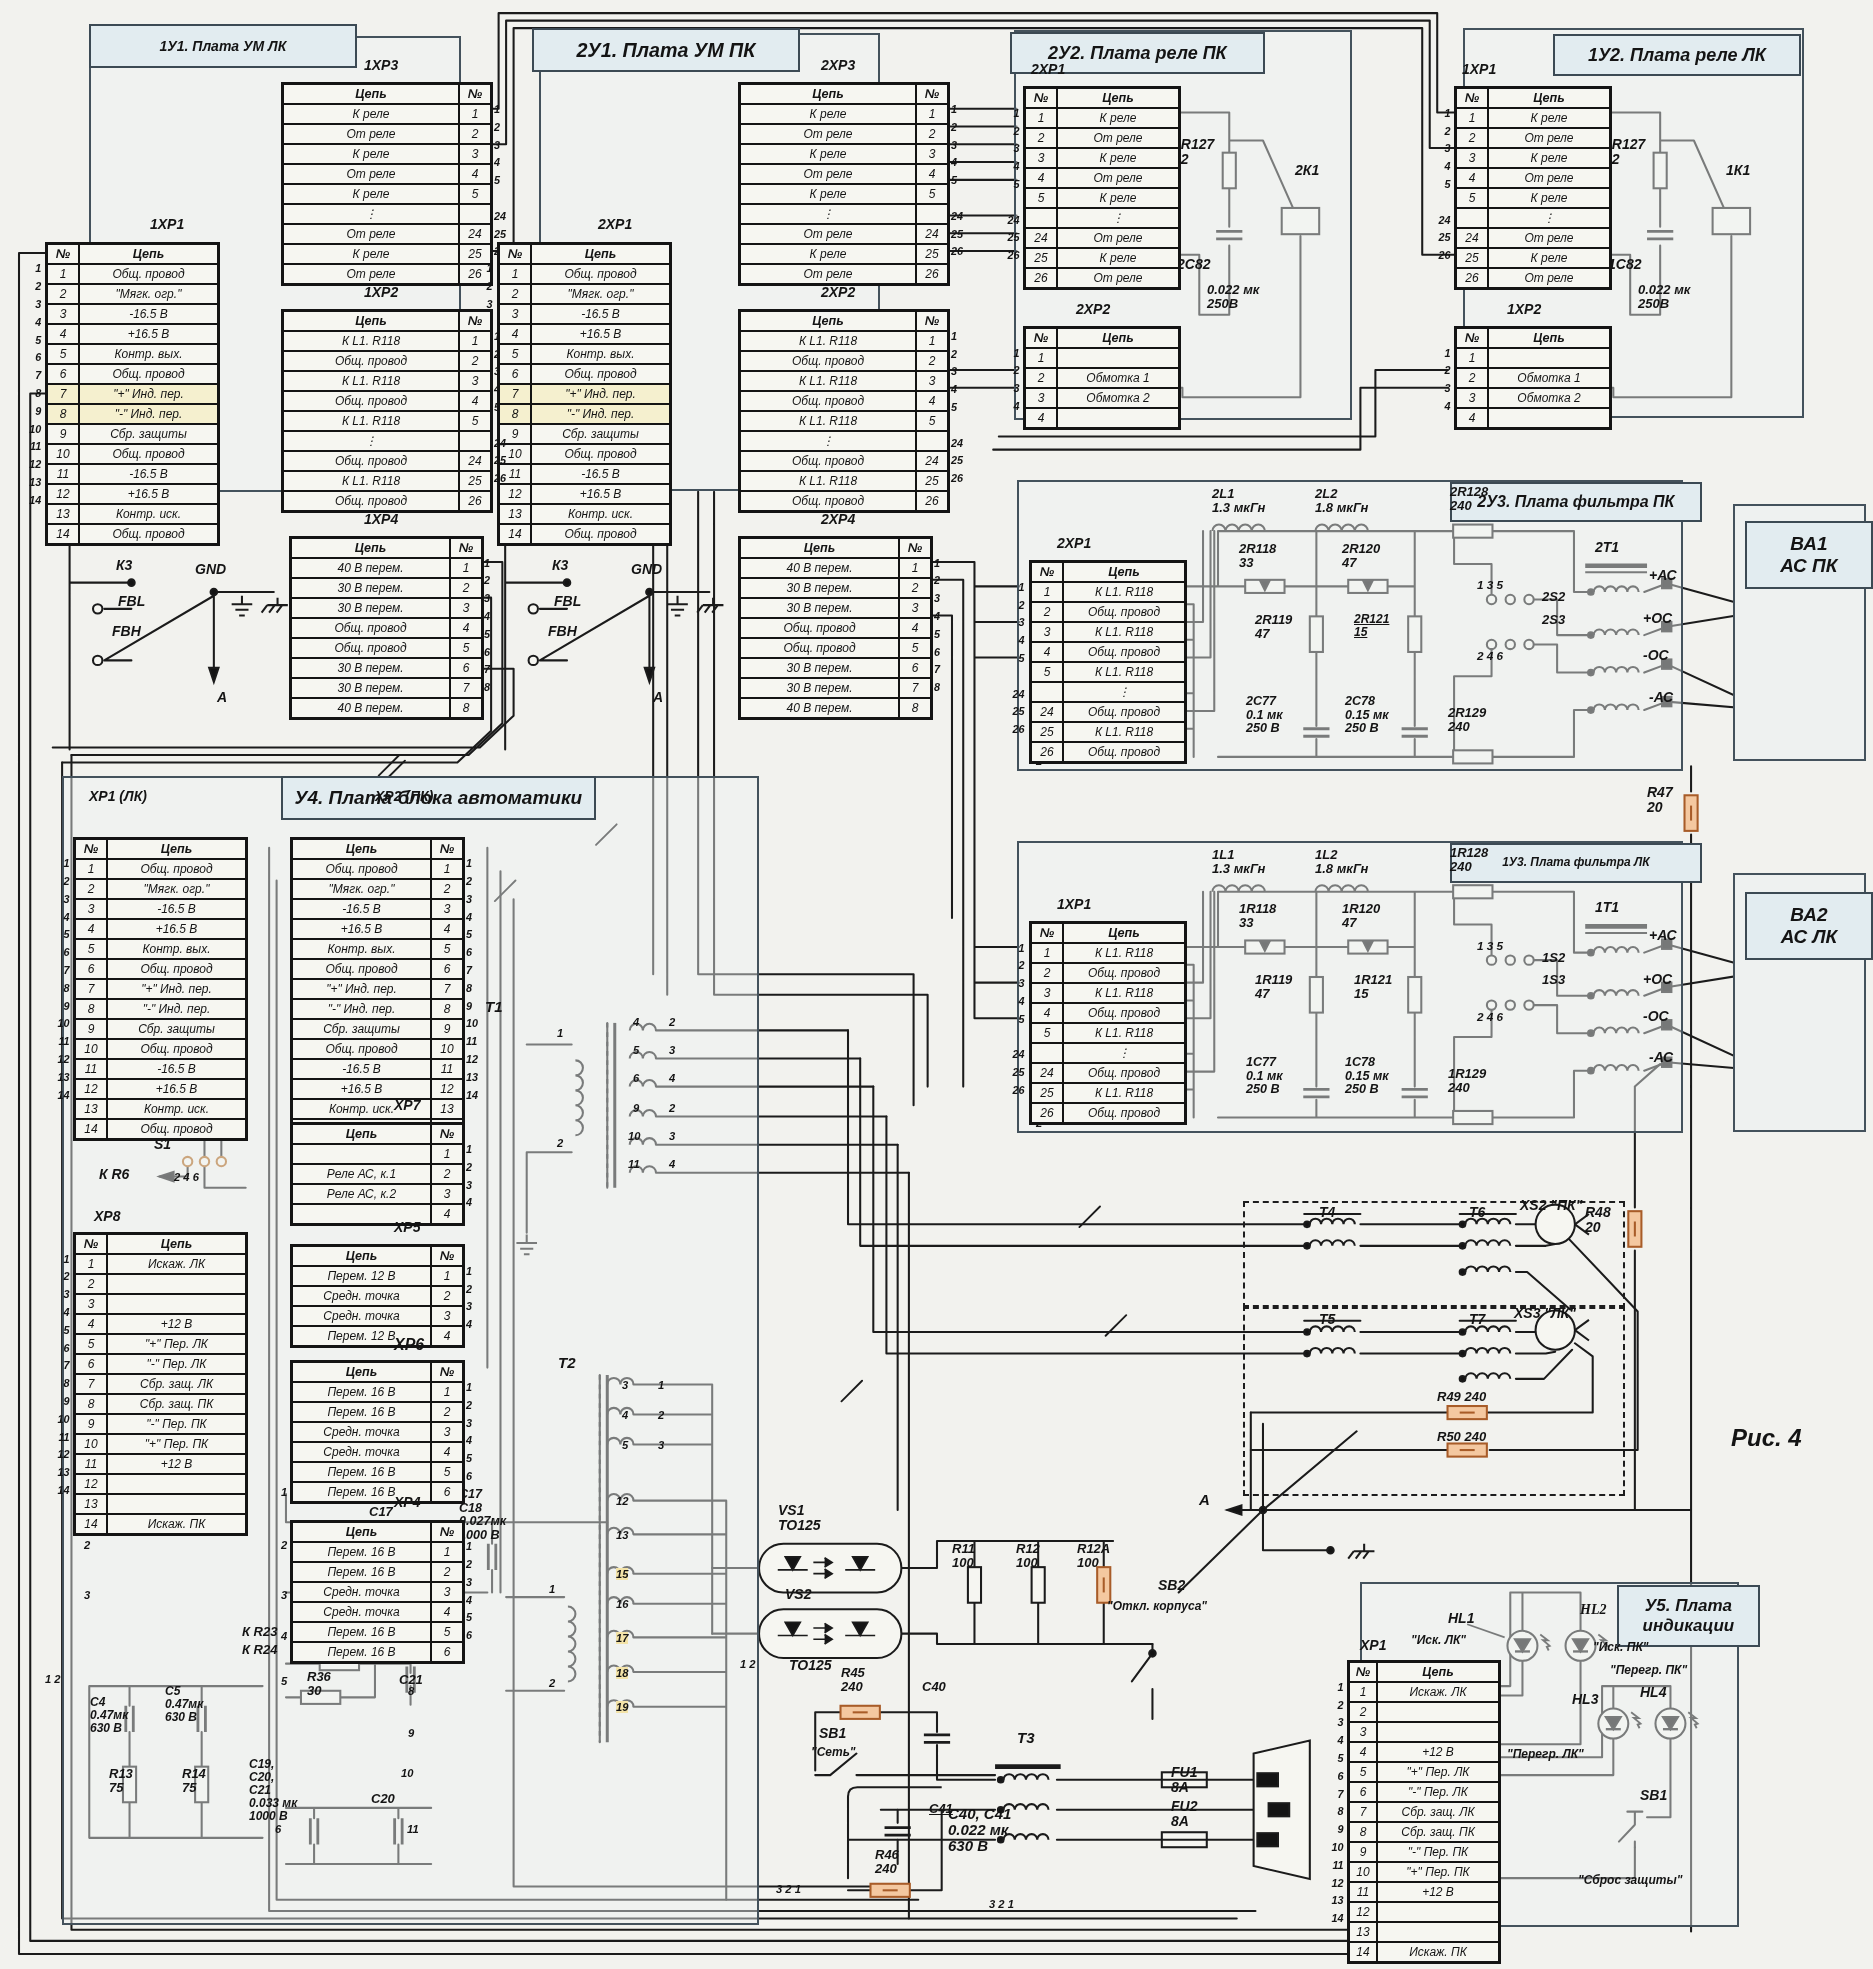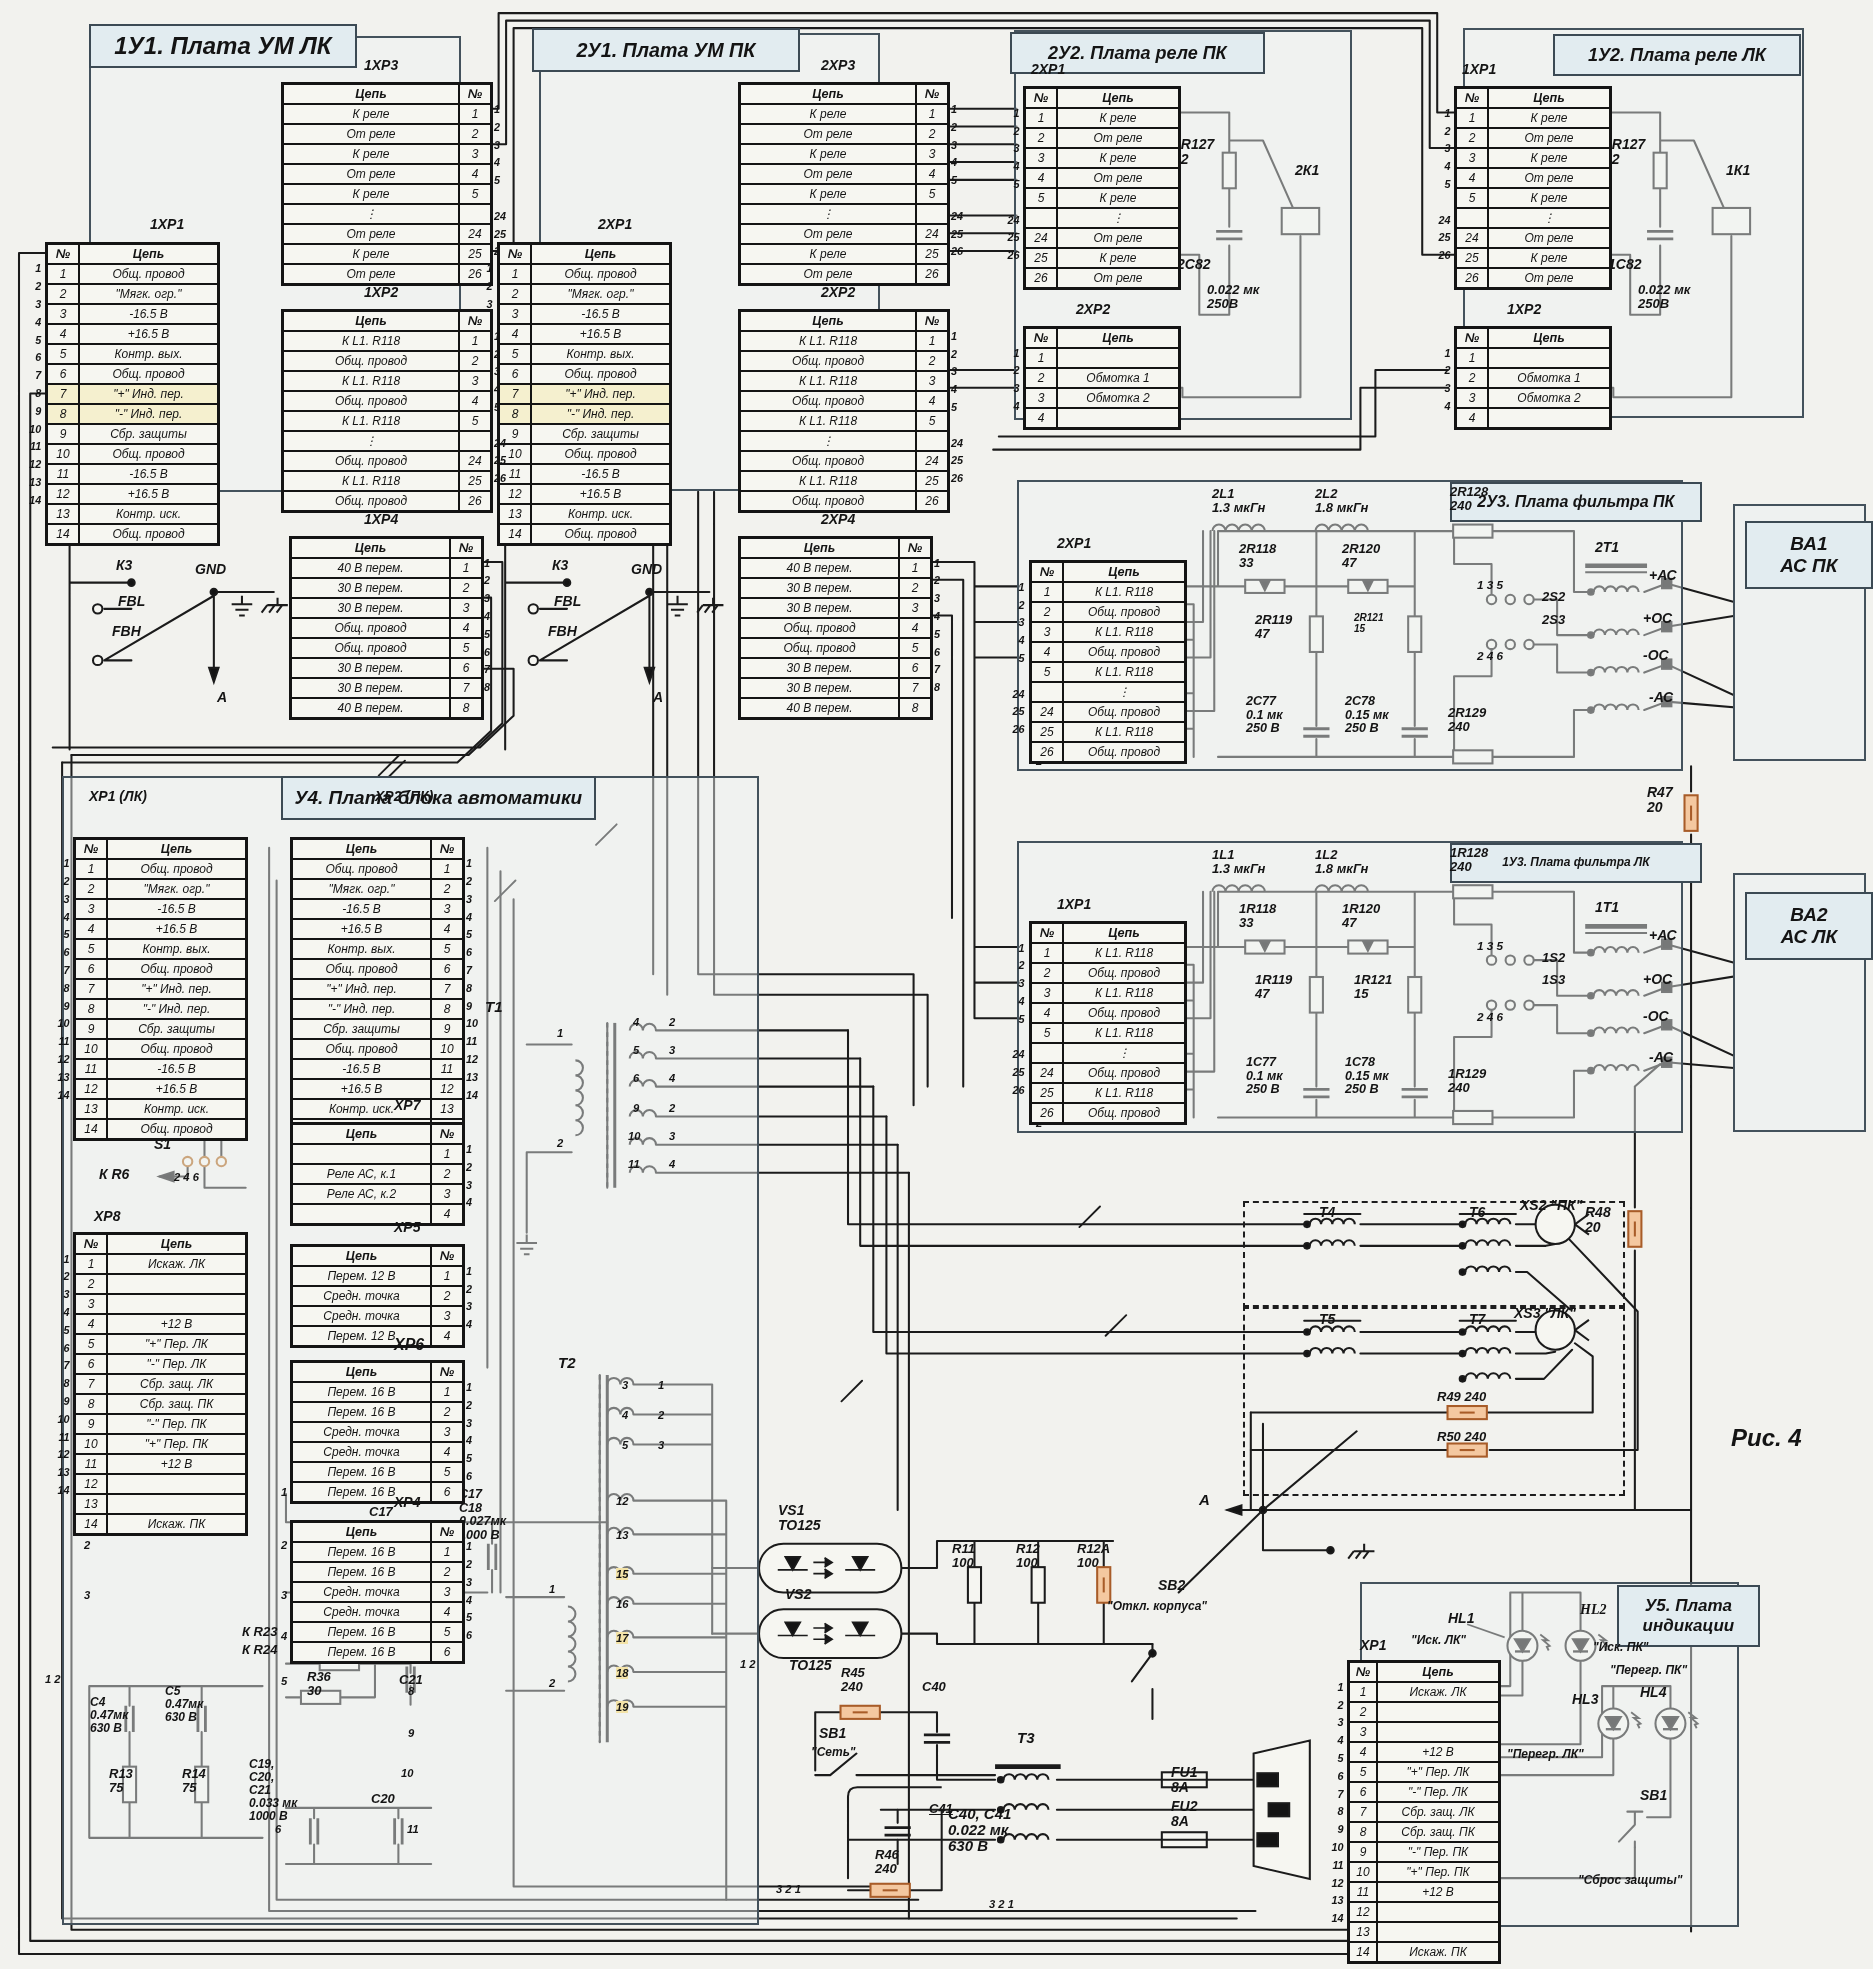--- a/index.html
+++ b/index.html
@@ -370,21 +370,21 @@
       <div class="box " style="left: 1014px; top: 30px; width: 334px; height: 386px;"></div>
       <div class="box " style="left: 1463px; top: 28px; width: 337px; height: 386px;"></div>
       <div class="box " style="left: 1017px; top: 480px; width: 662px; height: 287px;"></div>
       <div class="box " style="left: 1017px; top: 841px; width: 662px; height: 288px;"></div>
       <div class="box ba" style="left: 1733px; top: 504px; width: 129px; height: 253px;"></div>
       <div class="box ba" style="left: 1733px; top: 873px; width: 129px; height: 255px;"></div>
       <div class="box " style="left: 62px; top: 776px; width: 693px; height: 1145px;"></div>
       <div class="box " style="left: 1360px; top: 1582px; width: 375px; height: 341px;"></div>
       <div class="box dashed" style="left: 1243px; top: 1201px; width: 378px; height: 104px;"></div>
       <div class="box dashed" style="left: 1243px; top: 1305px; width: 378px; height: 187px;"></div>
-      <div class="tab" style="left: 89px; top: 24px; min-width: 245px; min-height: 36px; font-size: 24px;">1У1. Плата УМ ЛК</div>
+      <div class="tab" style="left: 89px; top: 24px; min-width: 245px; min-height: 36px; font-size: 14px;">1У1. Плата УМ ЛК</div>
       <div class="tab" style="left: 532px; top: 28px; min-width: 245px; min-height: 36px; font-size: 19.7px;">2У1. Плата УМ ПК</div>
       <div class="tab" style="left: 1010px; top: 32px; min-width: 232px; min-height: 34px; font-size: 18px;">2У2. Плата реле ПК</div>
       <div class="tab" style="left: 1553px; top: 34px; min-width: 225px; min-height: 34px; font-size: 18px;">1У2. Плата реле ЛК</div>
       <div class="tab" style="left: 1450px; top: 482px; min-width: 229px; min-height: 32px; font-size: 16px;">2У3. Плата фильтра ПК</div>
       <div class="tab" style="left: 1450px; top: 843px; min-width: 229px; min-height: 32px; font-size: 12px;">1У3. Плата фильтра ЛК</div>
       <div class="tab" style="left: 281px; top: 776px; min-width: 292px; min-height: 36px; font-size: 19px;">У4. Плата блока автоматики</div>
       <div class="tab" style="left: 1617px; top: 1585px; min-width: 120px; min-height: 54px; font-size: 17px;">У5. Плата
 индикации</div>
       <div class="tab" style="left: 1745px; top: 521px; min-width: 105px; min-height: 60px; font-size: 19px;">ВА1
 АС ПК</div>
@@ -407,21 +407,21 @@
       <div class="lbl " style="left: 1315px; top: 487px; font-size: 13px;">2L2
 1.8 мкГн</div>
       <div class="lbl " style="left: 1450px; top: 485px; font-size: 13px;">2R128
 240</div>
       <div class="lbl " style="left: 1239px; top: 542px; font-size: 13px;">2R118
 33</div>
       <div class="lbl " style="left: 1342px; top: 542px; font-size: 13px;">2R120
 47</div>
       <div class="lbl " style="left: 1255px; top: 613px; font-size: 13px;">2R119
 47</div>
-      <div class="lbl " style="left: 1354px; top: 613px; font-size: 10px;">2R121
+      <div class="lbl " style="left: 1354px; top: 613px; font-size: 12px; text-decoration: underline;">2R121
 15</div>
       <div class="lbl " style="left: 1246px; top: 695px; font-size: 12.6px;">2С77
 0.1 мк
 250 В</div>
       <div class="lbl " style="left: 1345px; top: 695px; font-size: 12.6px;">2С78
 0.15 мк
 250 В</div>
       <div class="lbl " style="left: 1448px; top: 706px; font-size: 13px;">2R129
 240</div>
       <div class="lbl " style="left: 1595px; top: 540px; font-size: 14px;">2Т1</div>

